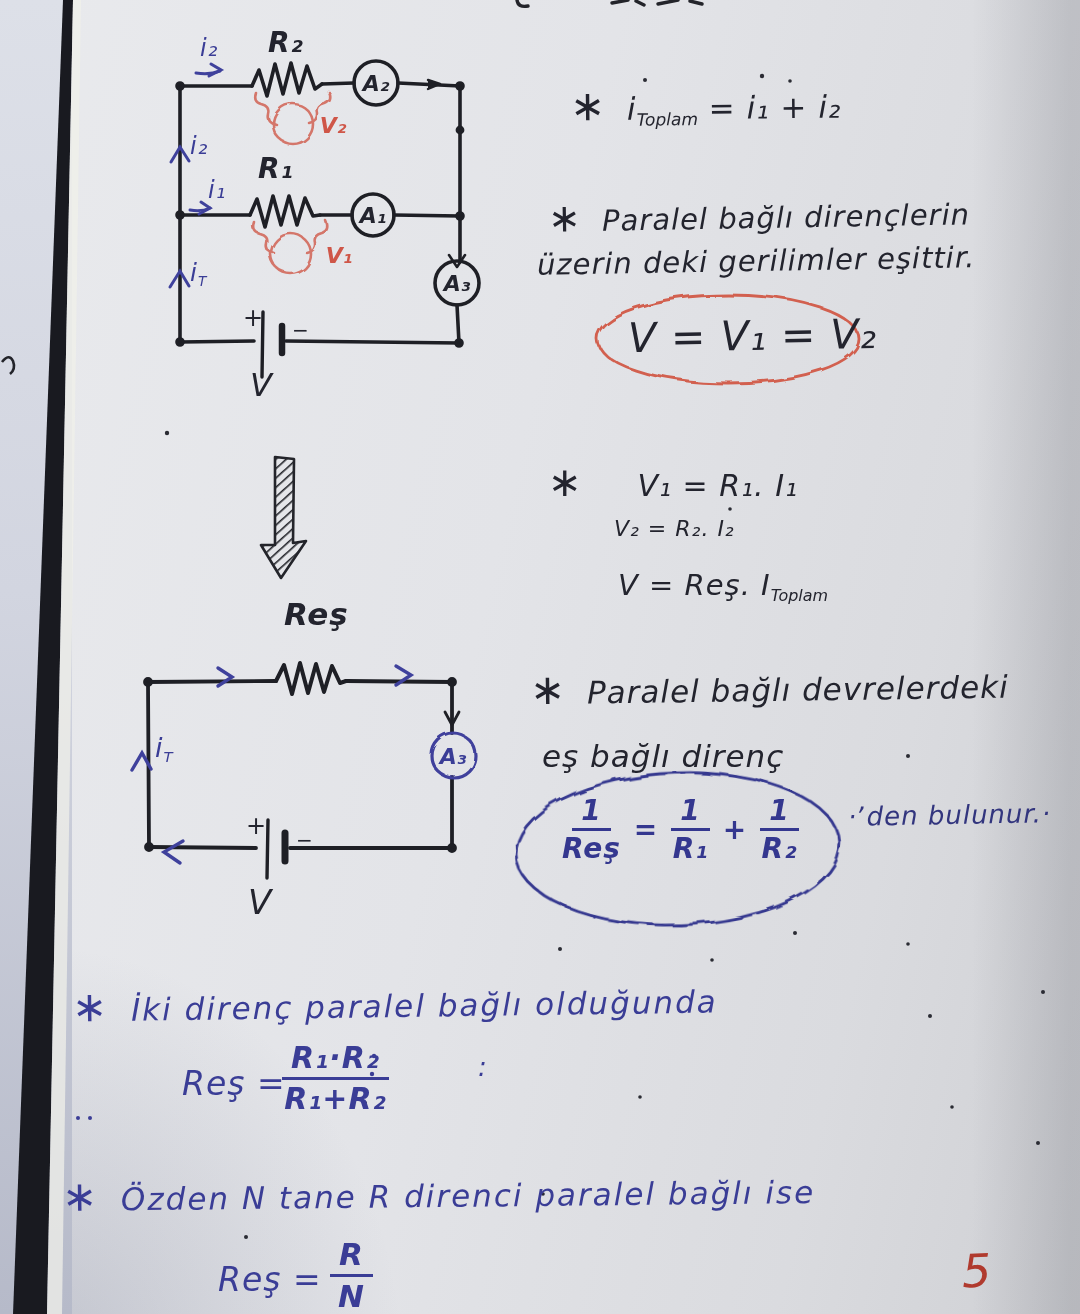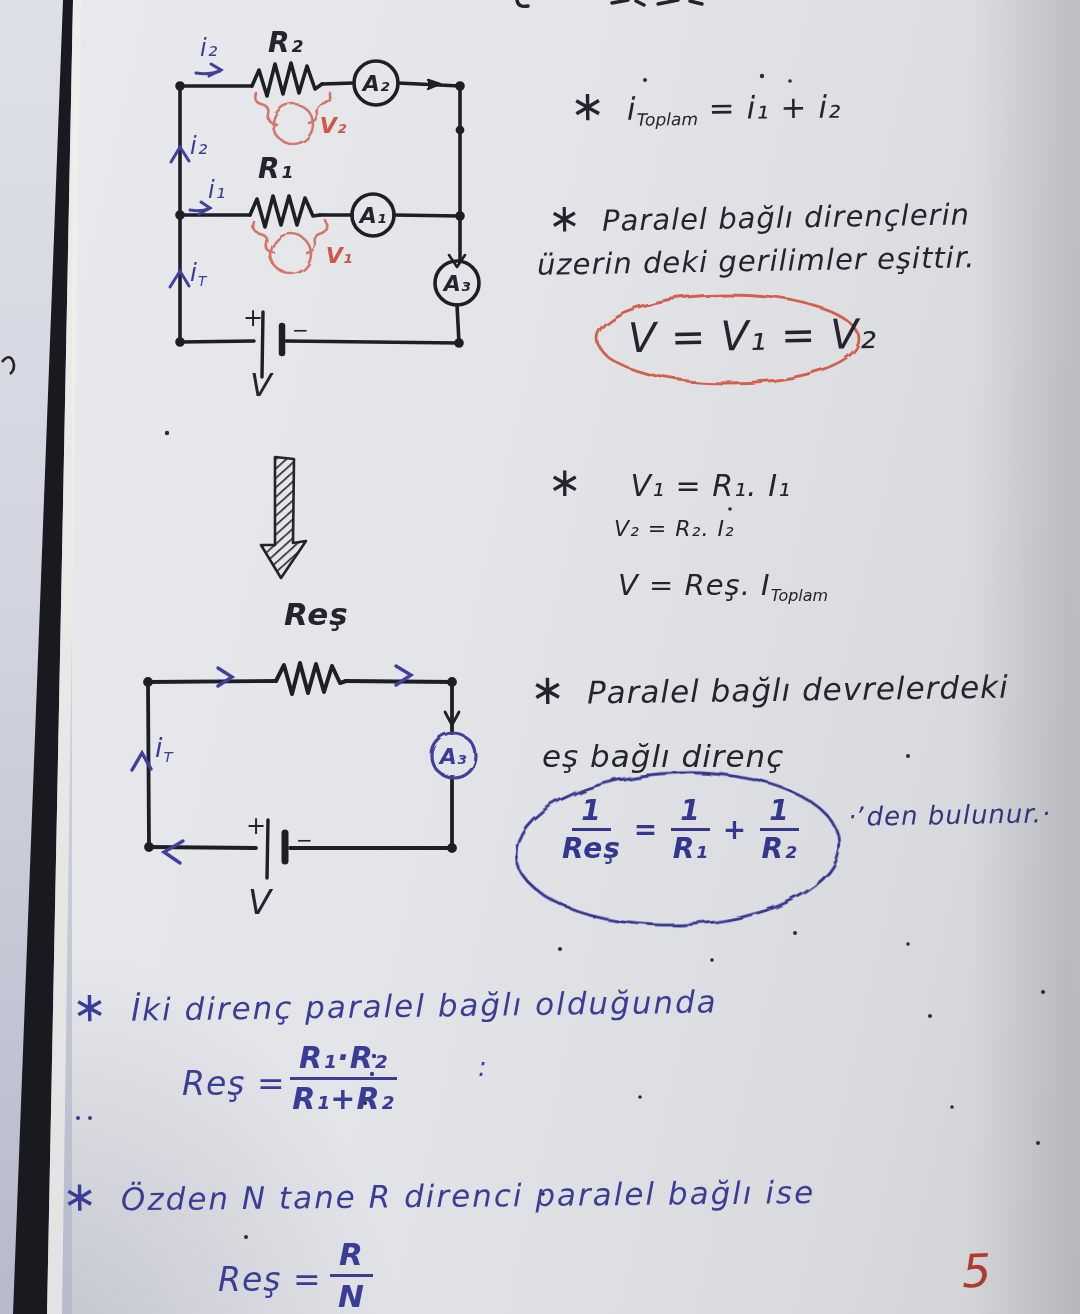--- a/index.html
+++ b/index.html
@@ -219,21 +219,21 @@
 <div class="t hand" style="left:537px;top:244px;transform:rotate(-1deg);">
   <span>üzerin deki  gerilimler  eşittir.</span>
 </div>
 
 <div class="t" style="left:628px;top:312px;font-size:41px;transform:rotate(-1deg);">
   <span>V = V₁ = V₂</span>
 </div>
 
 <div class="t hand" style="left:548px;top:458px;font-size:30px;">
   <span class="star">∗</span>
-  <span style="margin-left:27px;">V₁ = R₁. I₁</span>
+  <span style="margin-left:34px;">V₁ = R₁. I₁</span>
 </div>
 <div class="t hand" style="left:614px;top:516px;font-size:22px;">
   <span>V₂ = R₂. I₂</span>
 </div>
 <div class="t hand" style="left:618px;top:568px;font-size:29px;">
   <span>V = Reş. I</span><span class="sub">Toplam</span>
 </div>
 
 <div class="t hand" style="left:530px;top:662px;font-size:31px;transform:rotate(-0.8deg);">
   <span class="star">∗</span>
@@ -263,21 +263,21 @@
   <span>·ʼden  bulunur.·</span>
 </div>
 
 <div class="t blue" style="left:72px;top:978px;font-size:31px;letter-spacing:2px;transform:rotate(-0.8deg);">
   <span class="star">∗</span>
   <span>İki direnç paralel bağlı olduğunda</span>
 </div>
 <div class="t blue" style="left:182px;top:1064px;font-size:33px;">
   <span>Reş =</span>
 </div>
-<div class="t frac blue" style="left:282px;top:1042px;font-size:30px;font-weight:600;margin-left:8px;">
+<div class="t frac blue" style="left:282px;top:1042px;font-size:30px;font-weight:600;">
   <span class="num">R₁·R₂</span>
     <span class="den">R₁+R₂</span>
 </div>
 <div class="t blue" style="left:478px;top:1052px;font-size:26px;">
   <span>:</span>
 </div>
 
 <div class="t blue" style="left:62px;top:1168px;font-size:31px;letter-spacing:2px;transform:rotate(-0.6deg);">
   <span class="star">∗</span>
   <span>Özden  N tane  R direnci  paralel  bağlı  ise</span>

